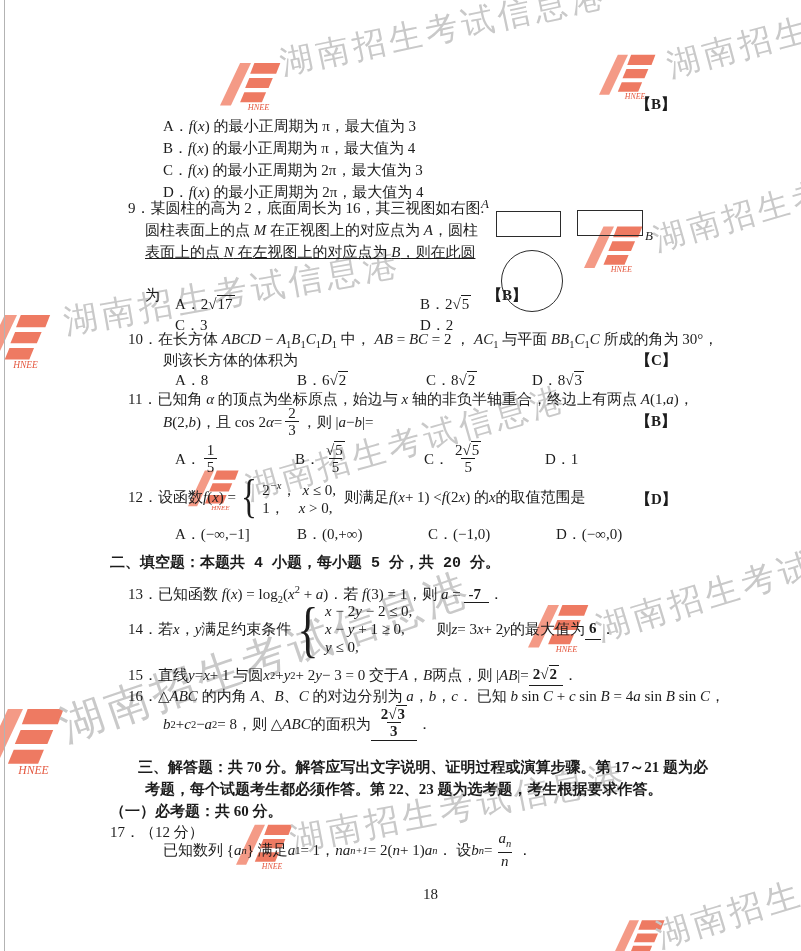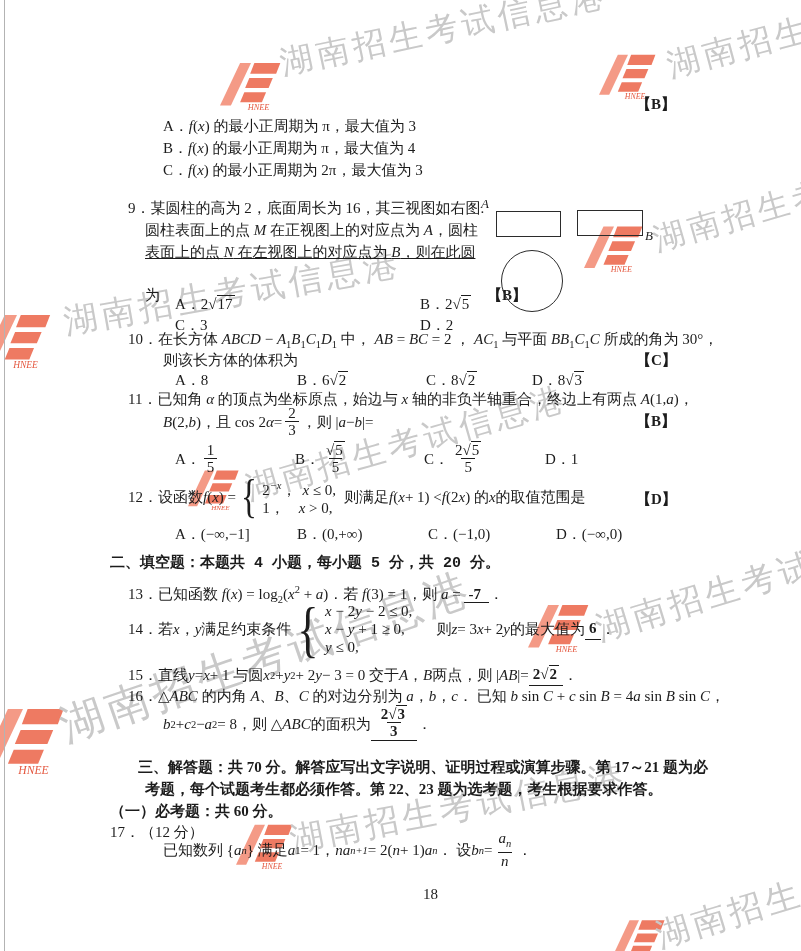--- a/index.html
+++ b/index.html
@@ -35,20 +35,21 @@
 </head>
 <body>
 
 <div class="page">
   <div class="page-border"></div>
   <div class="line page-num">18</div>
     <div class="line" style="left: 636px; top: 94px;"><span class="bd">【B】</span></div>
     <div class="line" style="left: 163px; top: 116px;"><span class="t">A．</span><span class="it">f</span><span class="t">(</span><span class="it">x</span><span class="t">) 的最小正周期为 π，最大值为 3</span></div>
     <div class="line" style="left: 163px; top: 138px;"><span class="t">B．</span><span class="it">f</span><span class="t">(</span><span class="it">x</span><span class="t">) 的最小正周期为 π，最大值为 4</span></div>
     <div class="line" style="left: 163px; top: 160px;"><span class="t">C．</span><span class="it">f</span><span class="t">(</span><span class="it">x</span><span class="t">) 的最小正周期为 2π，最大值为 3</span></div>
+    <div class="line" style="left: 163px; top: 182px;"><span class="t">D．</span><span class="it">f</span><span class="t">(</span><span class="it">x</span><span class="t">) 的最小正周期为 2π，最大值为 4</span></div>
     <div class="line" style="left: 128px; top: 198px;"><span class="t">9．某圆柱的高为 2，底面周长为 16，其三视图如右图.</span></div>
     <div class="line" style="left: 145px; top: 220px;"><span class="t">圆柱表面上的点 </span><span class="it">M</span><span class="t"> 在正视图上的对应点为 </span><span class="it">A</span><span class="t">，圆柱</span></div>
     <div class="line" style="left: 145px; top: 242px; text-decoration: underline;"><span class="t">表面上的点 </span><span class="it">N</span><span class="t"> 在左视图上的对应点为 </span><span class="it">B</span><span class="t">，则在此圆</span></div>
     <div class="line" style="left: 145px; top: 285px;"><span class="t">为</span></div>
     <div class="line" style="left: 487px; top: 285px;"><span class="bd">【B】</span></div>
     <div class="line" style="left: 175px; top: 294px;"><span class="t">A．2</span><span class="sqrt"><span class="rdx">√</span><span class="rad">17</span></span></div>
     <div class="line" style="left: 420px; top: 294px;"><span class="t">B．2</span><span class="sqrt"><span class="rdx">√</span><span class="rad">5</span></span></div>
     <div class="line" style="left: 175px; top: 315px;"><span class="t">C．3</span></div>
     <div class="line" style="left: 420px; top: 315px;"><span class="t">D．2</span></div>
     <div class="line" style="left: 128px; top: 329px;"><span class="t">10．在长方体 </span><span class="it">ABCD</span><span class="t"> − </span><span class="it">A</span><sub>1</sub><span class="it">B</span><sub>1</sub><span class="it">C</span><sub>1</sub><span class="it">D</span><sub>1</sub><span class="t"> 中， </span><span class="it">AB</span><span class="t"> = </span><span class="it">BC</span><span class="t"> = 2 ， </span><span class="it">AC</span><sub>1</sub><span class="t"> 与平面 </span><span class="it">BB</span><sub>1</sub><span class="it">C</span><sub>1</sub><span class="it">C</span><span class="t"> 所成的角为 30°，</span></div>

